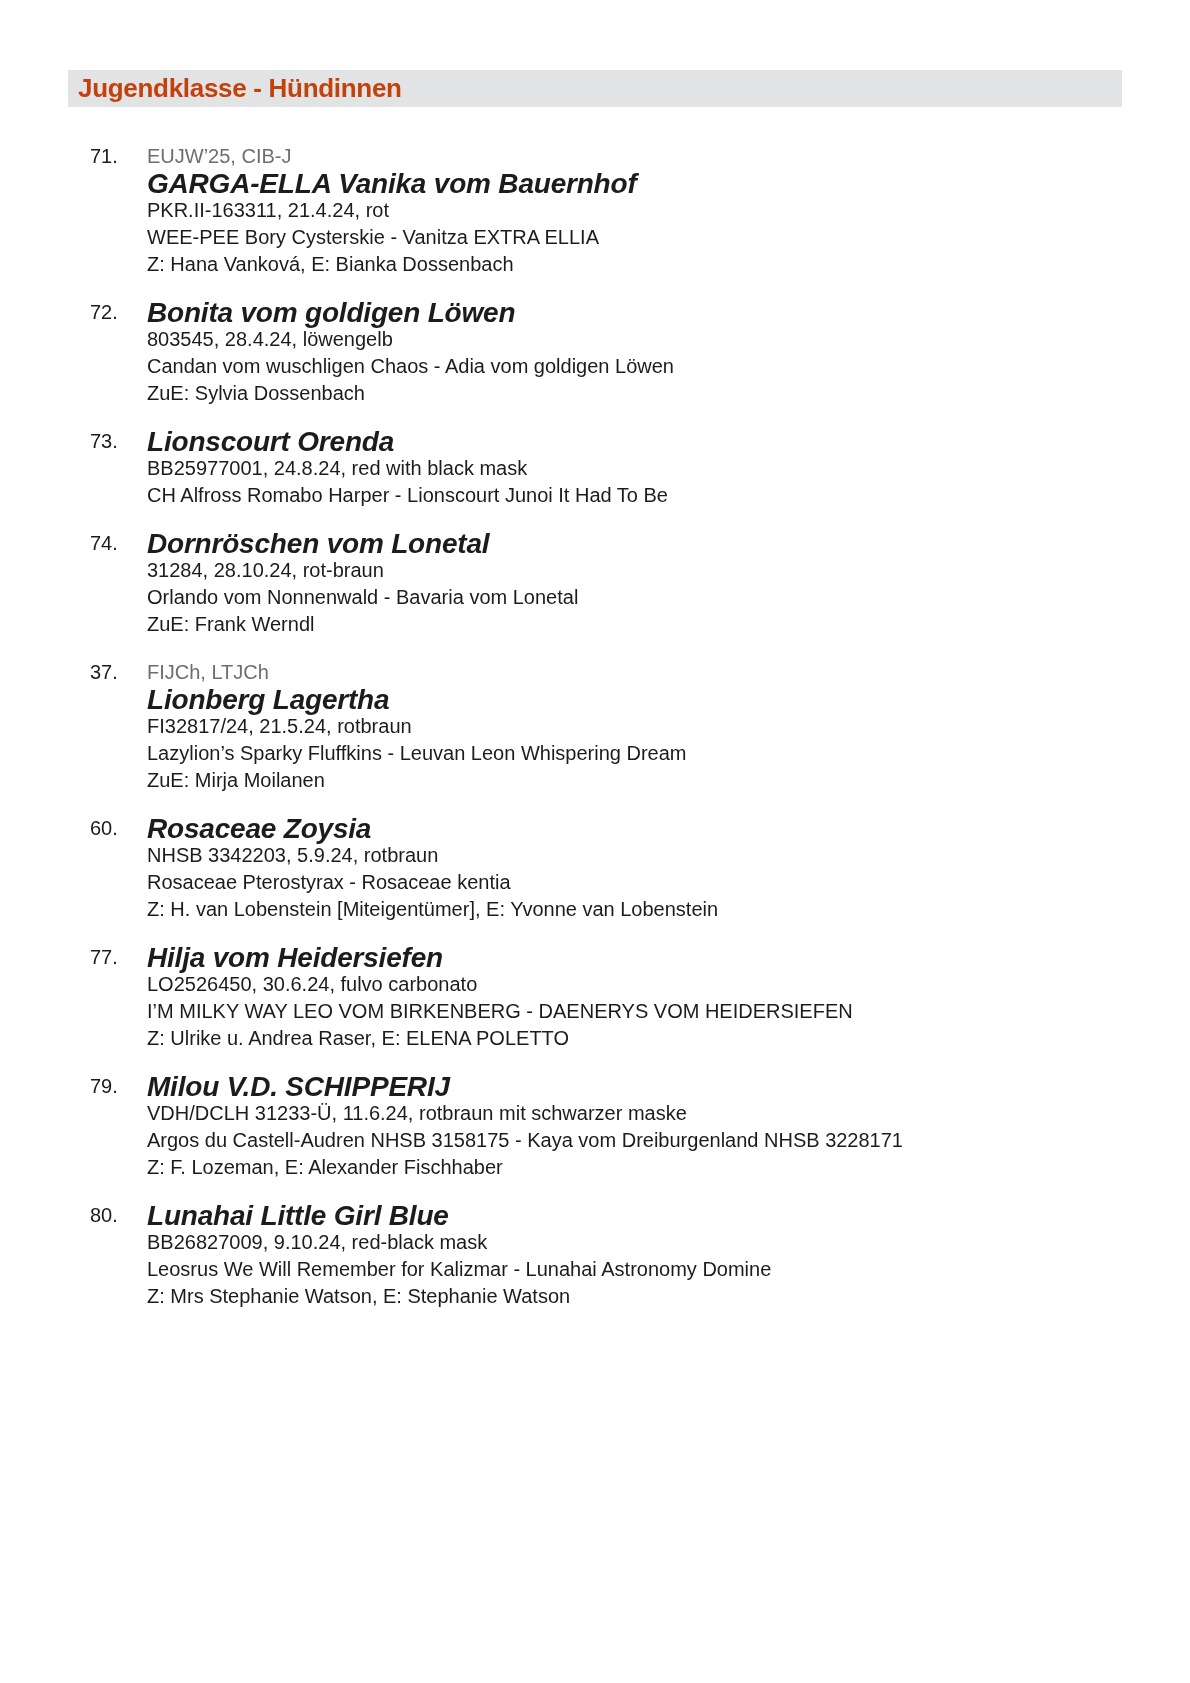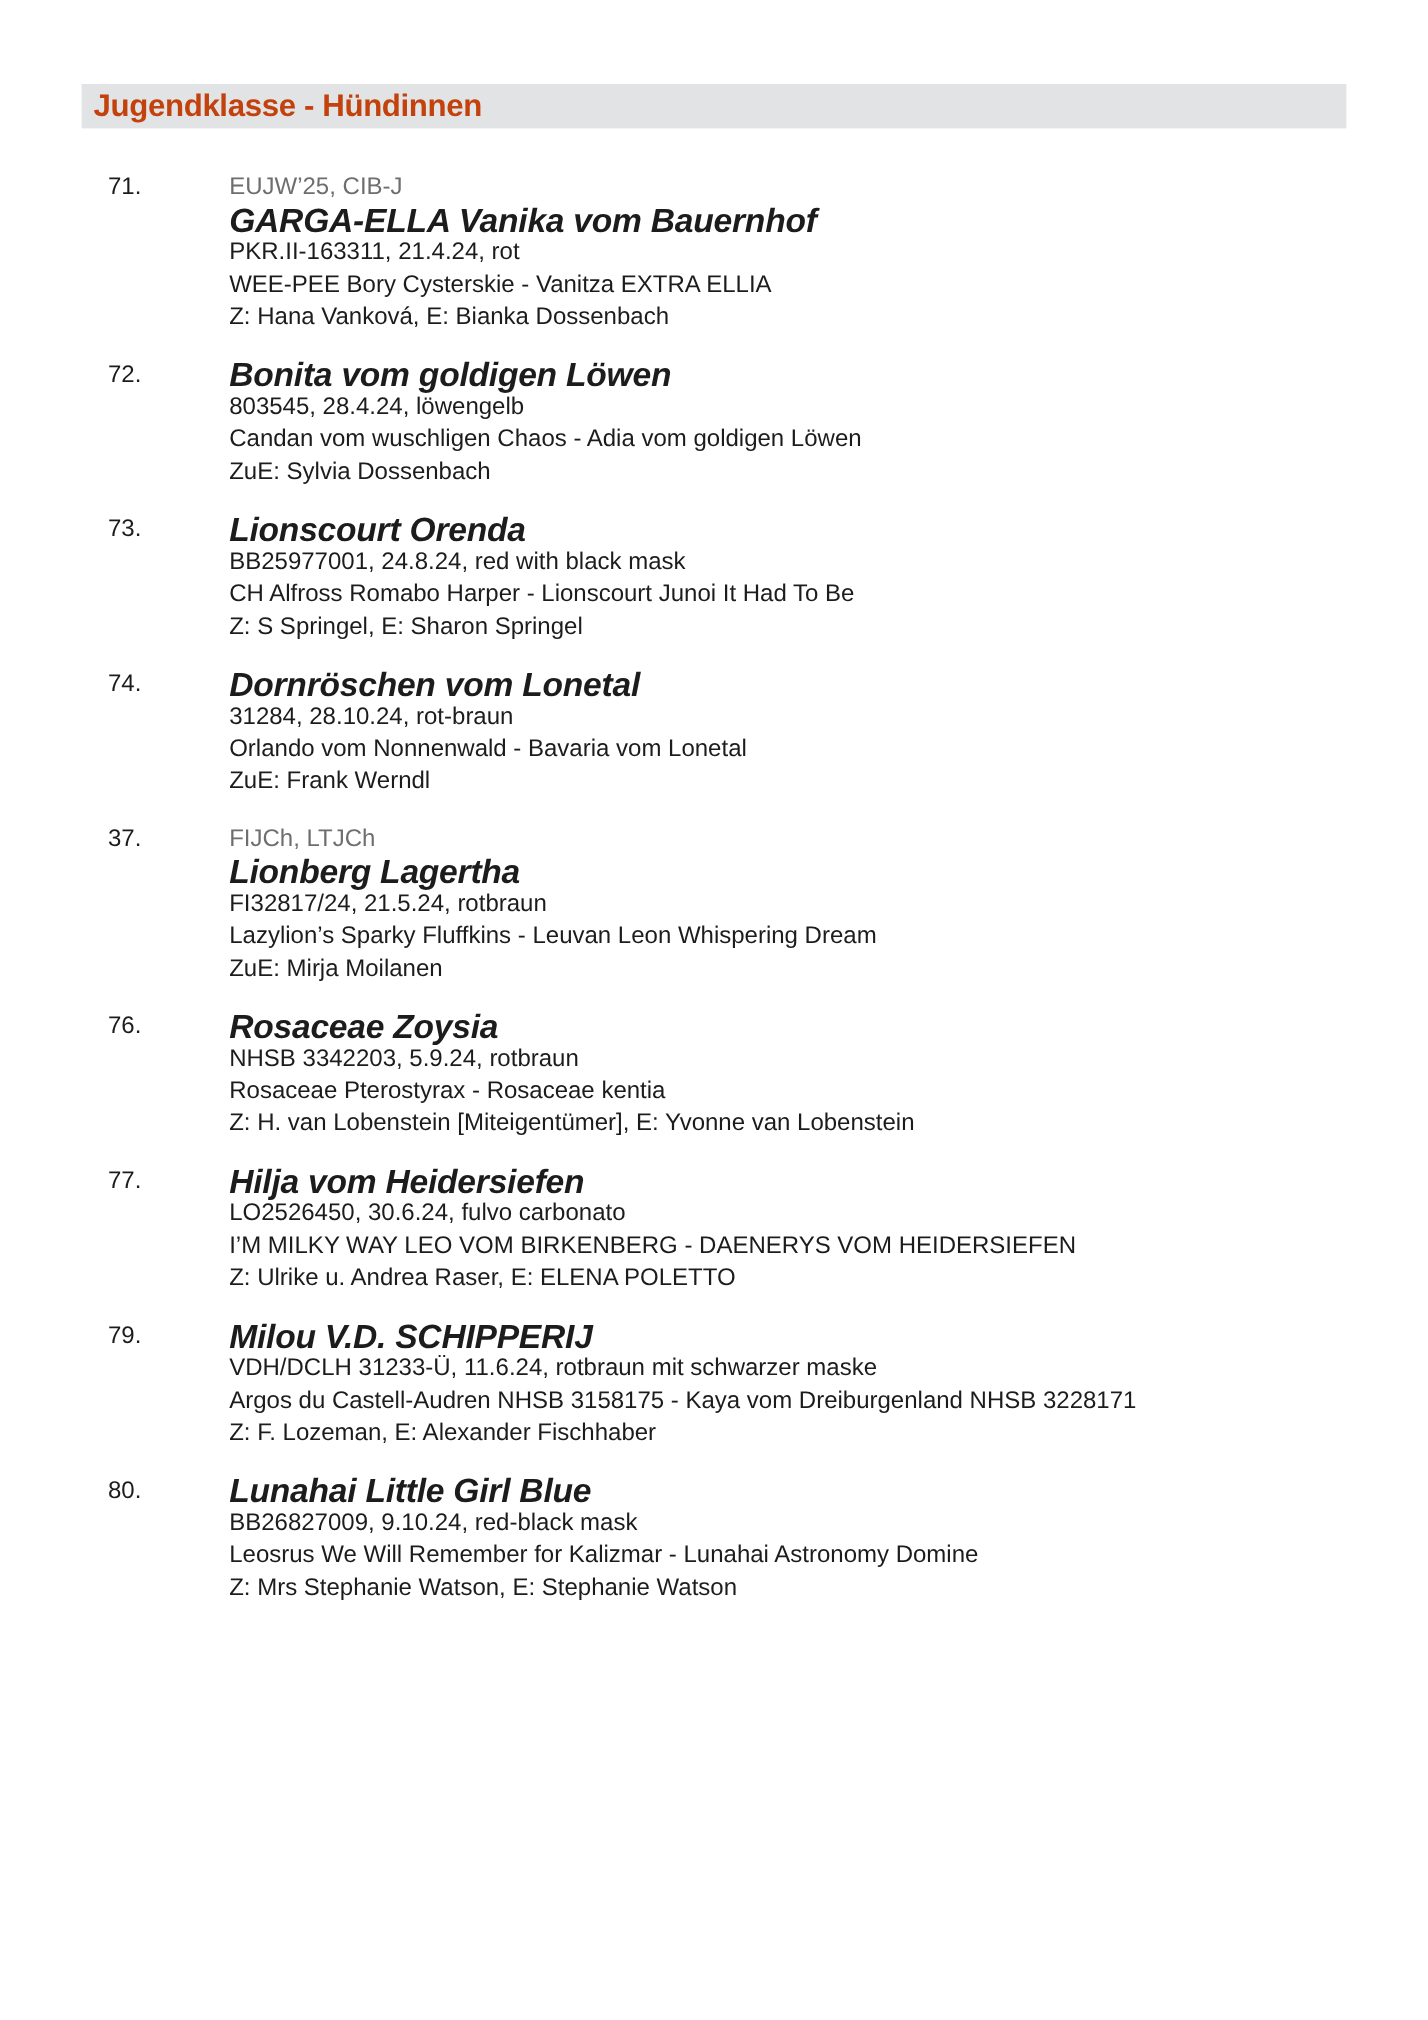--- a/index.html
+++ b/index.html
@@ -28,21 +28,20 @@
     padding-left: 10px;
     font-size: 26px;
     font-weight: 700;
     letter-spacing: -0.3px;
     color: #c2410c;
   }
   .entries { }
   .entry {
     display: flex;
     margin: 0 40px 21px 90px;
-    gap: 44px;
   }
   .num {
     width: 57px;
     flex: none;
   }
   .content {
     flex: 1;
     min-width: 0;
   }
   .titles {
@@ -87,21 +86,20 @@
     </div>
   </div>
 
   <div class="entry">
     <div class="num">73.</div>
     <div class="content">
 
       <div class="name">Lionscourt Orenda</div>
       <div class="line">BB25977001, 24.8.24, red with black mask</div>
       <div class="line">CH Alfross Romabo Harper - Lionscourt Junoi It Had To Be</div>
-      <div class="line">Z: S Springel, E: Sharon Springel</div>
     </div>
   </div>
 
   <div class="entry">
     <div class="num">74.</div>
     <div class="content">
 
       <div class="name">Dornröschen vom Lonetal</div>
       <div class="line">31284, 28.10.24, rot-braun</div>
       <div class="line">Orlando vom Nonnenwald - Bavaria vom Lonetal</div>
@@ -114,21 +112,21 @@
     <div class="content">
       <div class="titles">FIJCh, LTJCh</div>
       <div class="name">Lionberg Lagertha</div>
       <div class="line">FI32817/24, 21.5.24, rotbraun</div>
       <div class="line">Lazylion’s Sparky Fluffkins - Leuvan Leon Whispering Dream</div>
       <div class="line">ZuE: Mirja Moilanen</div>
     </div>
   </div>
 
   <div class="entry">
-    <div class="num">76.</div>
+    <div class="num">60.</div>
     <div class="content">
 
       <div class="name">Rosaceae Zoysia</div>
       <div class="line">NHSB 3342203, 5.9.24, rotbraun</div>
       <div class="line">Rosaceae Pterostyrax - Rosaceae kentia</div>
       <div class="line">Z: H. van Lobenstein [Miteigentümer], E: Yvonne van Lobenstein</div>
     </div>
   </div>
 
   <div class="entry">

